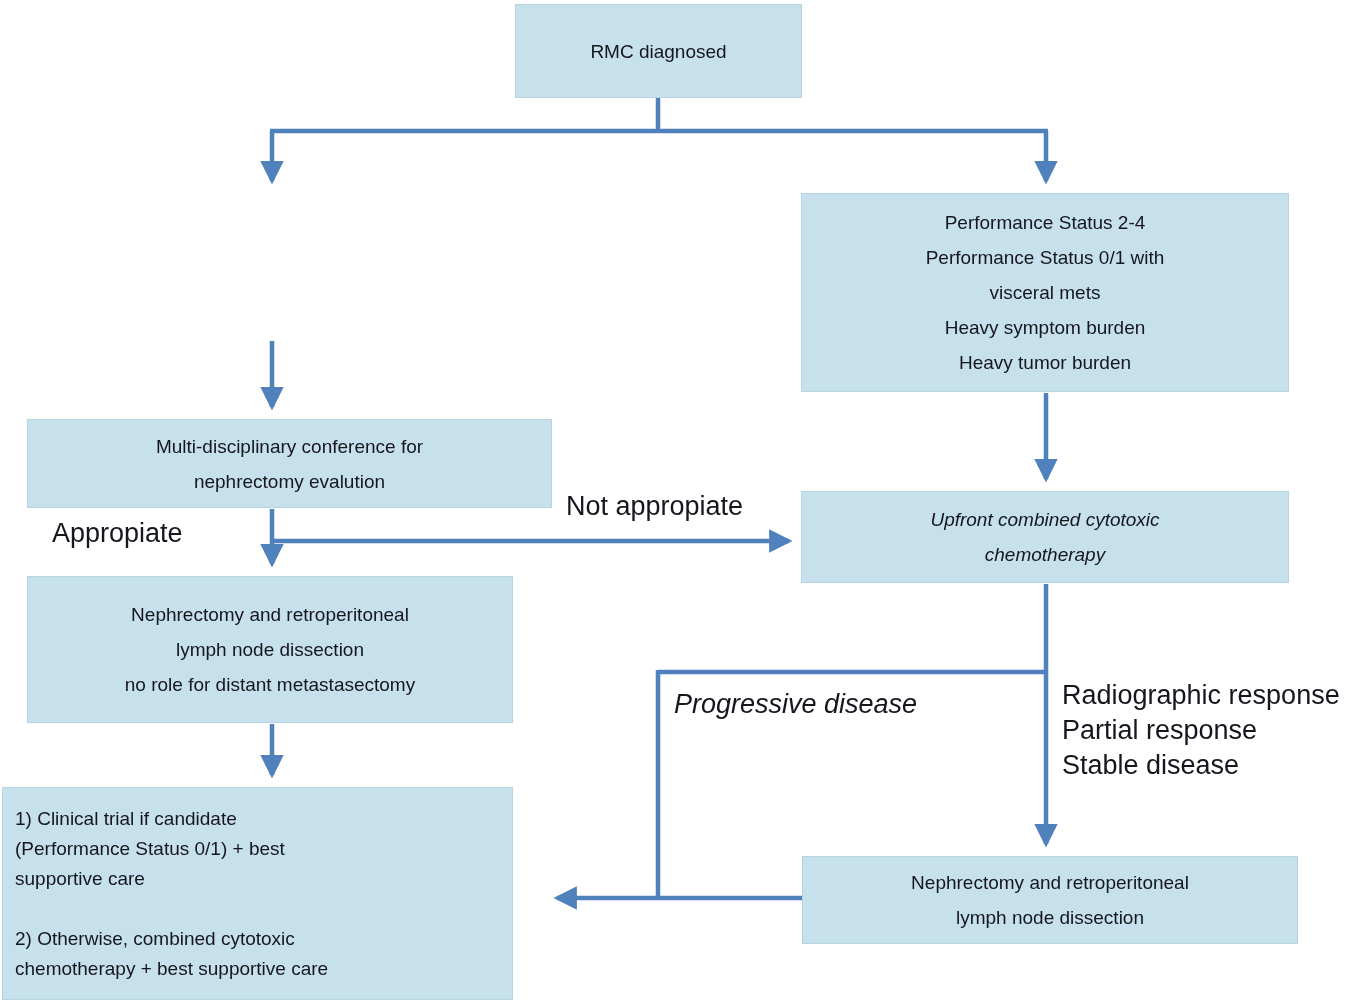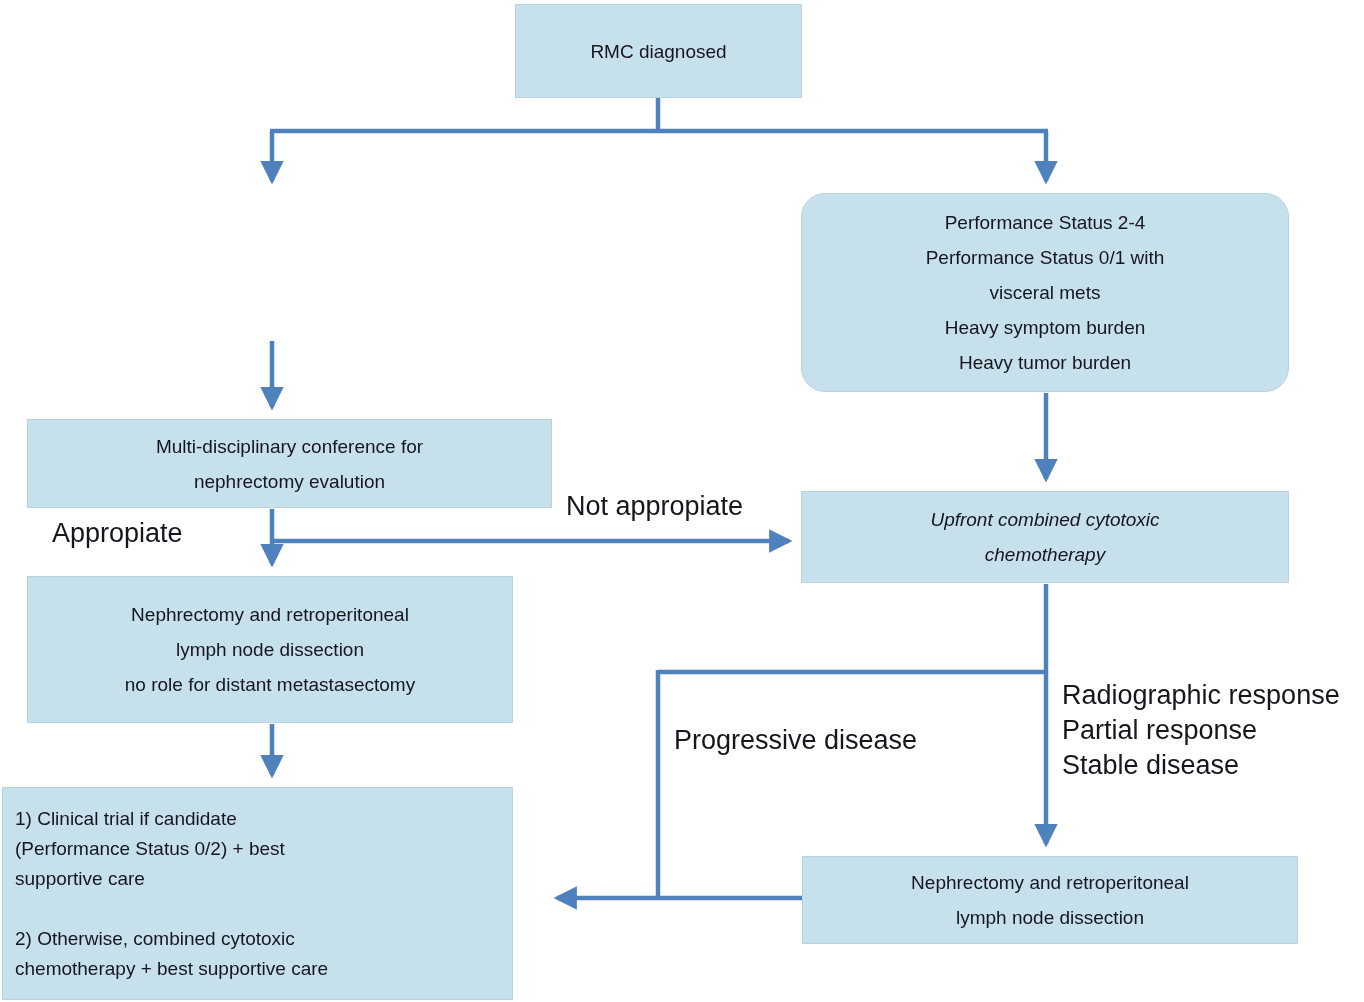--- a/index.html
+++ b/index.html
@@ -83,49 +83,49 @@
 
     <path d="M1046,584 L1046,844" marker-end="url(#arrow)"></path>
     <path d="M658,672 L1046,672"></path>
     <path d="M658,670 L658,898"></path>
     <path d="M803,898 L557,898" marker-end="url(#arrow)"></path>
   </svg>
 
   <div class="node" style="left:515px;top:4px;width:287px;height:94px;">RMC diagnosed</div>
 
 
-  <div class="node" style="left:801px;top:193px;width:488px;height:199px;border-radius:24px;">Performance Status 2-4
+  <div class="node" style="left:801px;top:193px;width:488px;height:199px;">Performance Status 2-4
 Performance Status 0/1 with
 visceral mets
 Heavy symptom burden
 Heavy tumor burden</div>
 
   <div class="node" style="left:27px;top:419px;width:525px;height:89px;">Multi-disciplinary conference for
 nephrectomy evalution</div>
 
   <div class="node" style="left:801px;top:491px;width:488px;height:92px;font-style:italic;">Upfront combined cytotoxic
 chemotherapy</div>
 
   <div class="node" style="left:27px;top:576px;width:486px;height:147px;">Nephrectomy and retroperitoneal
 lymph node dissection
 no role for distant metastasectomy</div>
 
   <div class="node left-align" style="left:2px;top:787px;width:511px;height:213px;">1) Clinical trial if candidate
-(Performance Status 0/2) + best
+(Performance Status 0/1) + best
 supportive care
 
 2) Otherwise, combined cytotoxic
 chemotherapy + best supportive care</div>
 
   <div class="node" style="left:802px;top:856px;width:496px;height:88px;">Nephrectomy and retroperitoneal
 lymph node dissection</div>
 
   <div class="edge-label" style="left:52px;top:516px;">Appropiate</div>
 
   <div class="edge-label" style="left:566px;top:489px;">Not appropiate</div>
 
-  <div class="edge-label" style="left:674px;top:723px;">Progressive disease</div>
+  <div class="edge-label" style="left:674px;top:687px;font-style:italic;">Progressive disease</div>
 
   <div class="edge-label" style="left:1062px;top:678px;">Radiographic response
 Partial response
 Stable disease</div>
 
 </div>
 
 </body></html>

